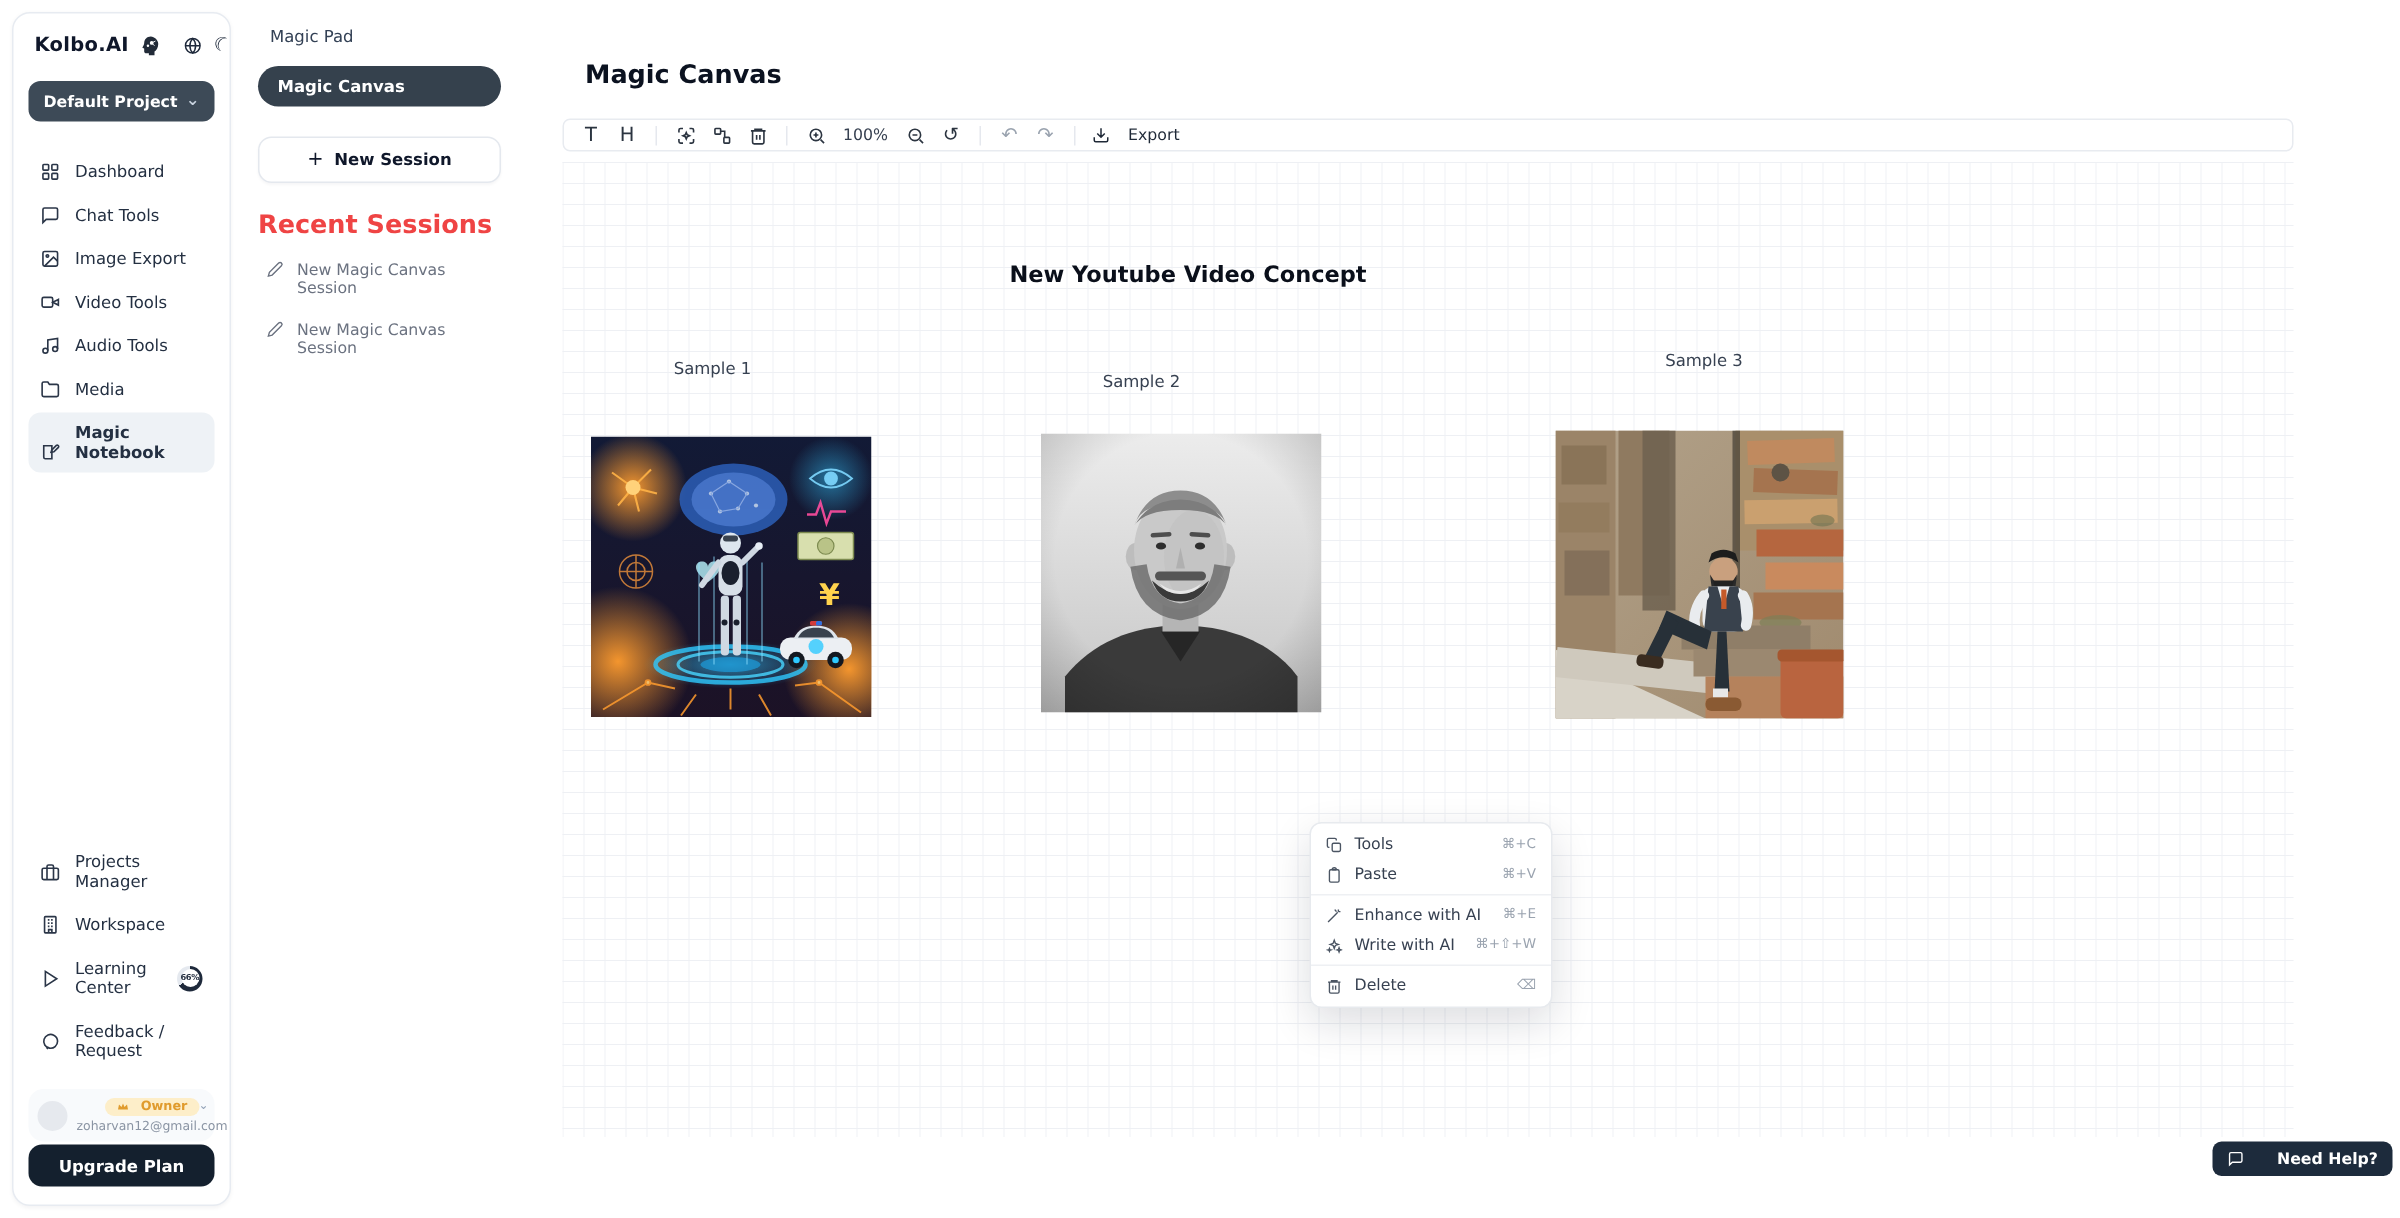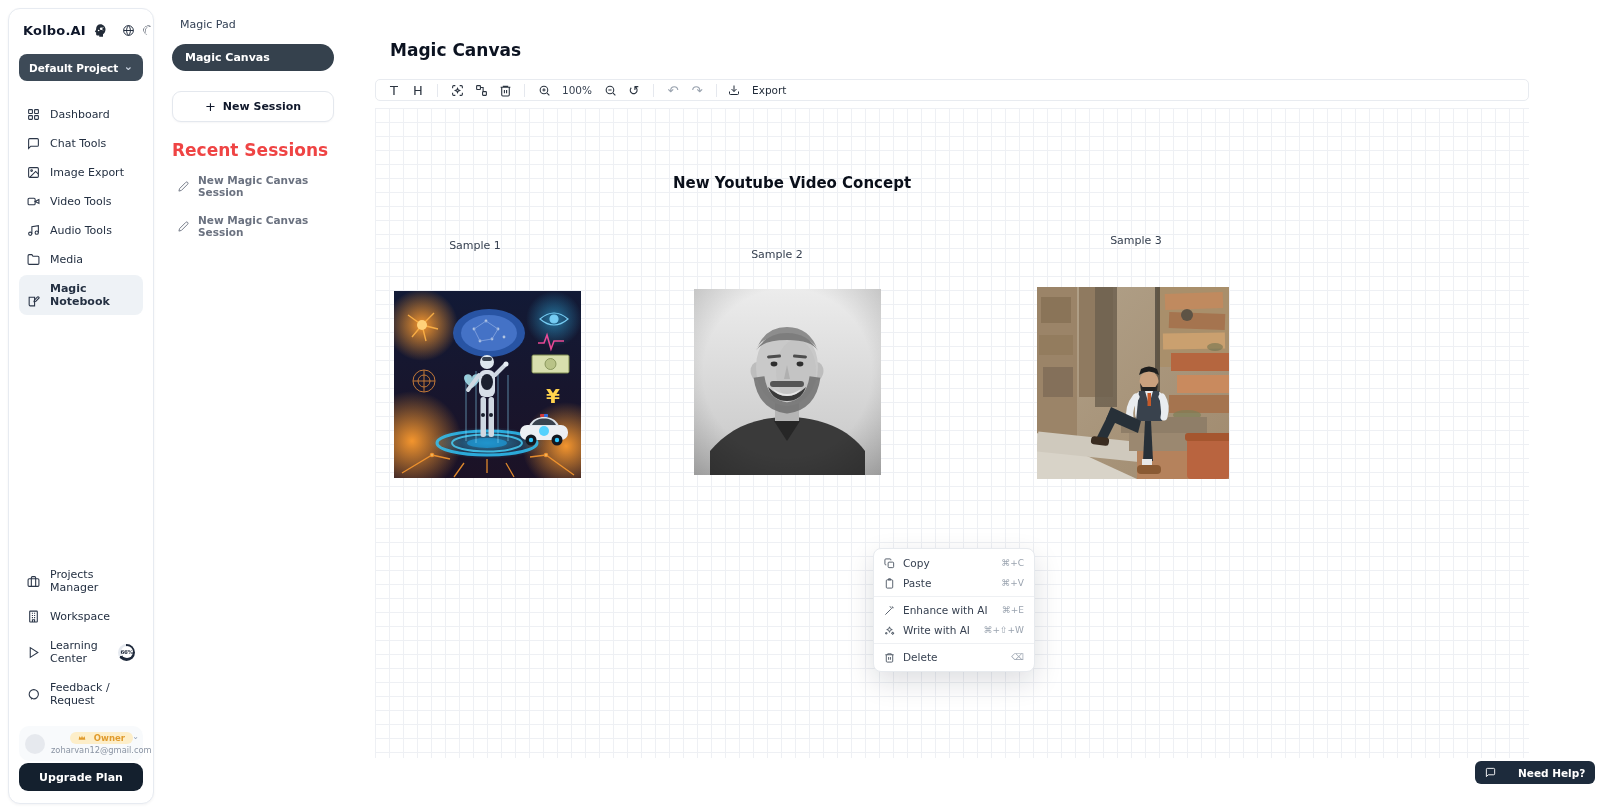--- a/index.html
+++ b/index.html
@@ -76,22 +76,22 @@
     border-radius:16px; padding:7px 13px; cursor:pointer;
   }
   .new-session-btn {
     margin-top:20px; height:31px; border:1px solid #e4e8ee; border-radius:9px;
     background:#fff; box-shadow:0 1px 2px rgba(15,23,42,.04);
     display:flex; align-items:center; justify-content:center; gap:7px;
     font-size:11px; font-weight:600; color:#0f172a; cursor:pointer;
   }
   .new-session-btn .plus { font-size:13px; font-weight:400; }
   .recent-heading { margin-top:18px; font-size:17px; font-weight:800; color:#ef4444; }
-  .recent-item { margin-top:12px; display:flex; align-items:center; gap:9px;
-    font-size:10.5px; color:#6b7280; padding:2px 6px; cursor:pointer;font-weight:bold; }
+  .recent-item { margin-top:12px; display:flex; gap:9px;
+    font-size:10.5px; color:#6b7280; padding:2px 6px; cursor:pointer; }
   .recent-item svg { width:11px; height:11px; stroke:#6b7280; flex:none; }
 
   
   .page-title { position:absolute; left:390px; top:40px; font-size:17px; font-weight:800; color:#0b1220; }
 
   .toolbar {
     position:absolute; left:375px; top:79px; width:1154px; height:22px;
     border:1px solid #e8ebf0; border-radius:5px; background:#fff;
     display:flex; align-items:center; gap:0; padding:0 6px; color:#2b3440;
   }
@@ -343,21 +343,21 @@
         <path d="M21 15v4a2 2 0 0 1-2 2H5a2 2 0 0 1-2-2v-4M7 10l5 5 5-5M12 3v12"></path>
       </svg>
     <span>Export</span>
   </span>
 </div>
 
 <div class="canvas">
   <div class="board-title">New Youtube Video Concept</div>
 
   <div class="sample-label" style="left:100px; top:131px;">Sample 1</div>
-  <div class="sample-label" style="left:402px; top:140px;">Sample 2</div>
+  <div class="sample-label" style="left:386px; top:140px;">Sample 2</div>
   <div class="sample-label" style="left:761px; top:126px;">Sample 3</div>
 
   <svg class="canvas-img" style="left:19px; top:183px;" width="187" height="187" viewBox="0 0 187 187">
     <defs>
       <linearGradient id="bg1" x1="0" y1="0" x2="0" y2="1">
           <stop offset="0" stop-color="#121a36"></stop>
           <stop offset="1" stop-color="#1c1226"></stop>
         </linearGradient>
       <radialGradient id="or1">
           <stop offset="0" stop-color="#ff9c2e" stop-opacity=".95"></stop>
@@ -533,21 +533,21 @@
       <rect x="100" y="178" width="24" height="9" rx="4" fill="#8a5a33"></rect>
     </g>
   </svg>
 
   <div class="context-menu">
     <div class="cm-item">
       <svg viewBox="0 0 24 24" fill="none" stroke-width="2">
           <rect x="9" y="9" width="12" height="12" rx="2"></rect>
           <path d="M5 15H4a2 2 0 0 1-2-2V4a2 2 0 0 1 2-2h9a2 2 0 0 1 2 2v1"></path>
         </svg>
-      <span>Copy</span>
+      <span>Tools</span>
       <span class="cm-shortcut">⌘+C</span>
     </div>
     <div class="cm-item">
       <svg viewBox="0 0 24 24" fill="none" stroke-width="2">
           <rect x="5" y="4" width="14" height="18" rx="2"></rect>
           <path d="M9 4a3 3 0 0 1 6 0M9 4h6"></path>
         </svg>
       <span>Paste</span>
       <span class="cm-shortcut">⌘+V</span>
     </div>

